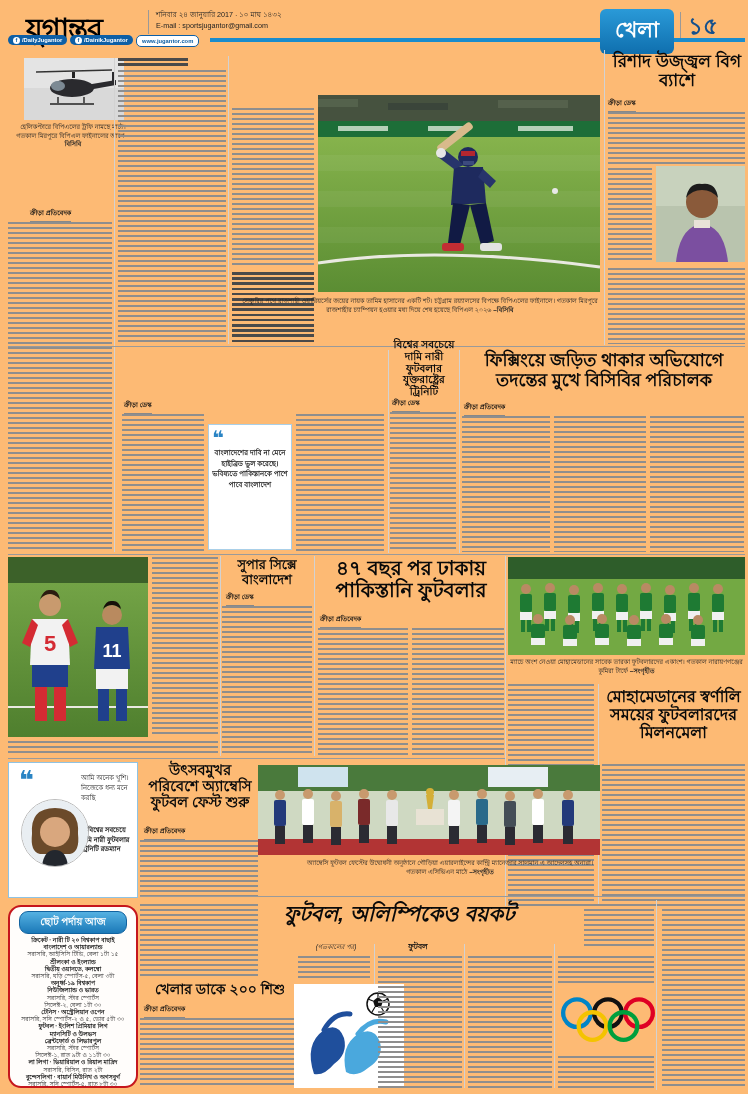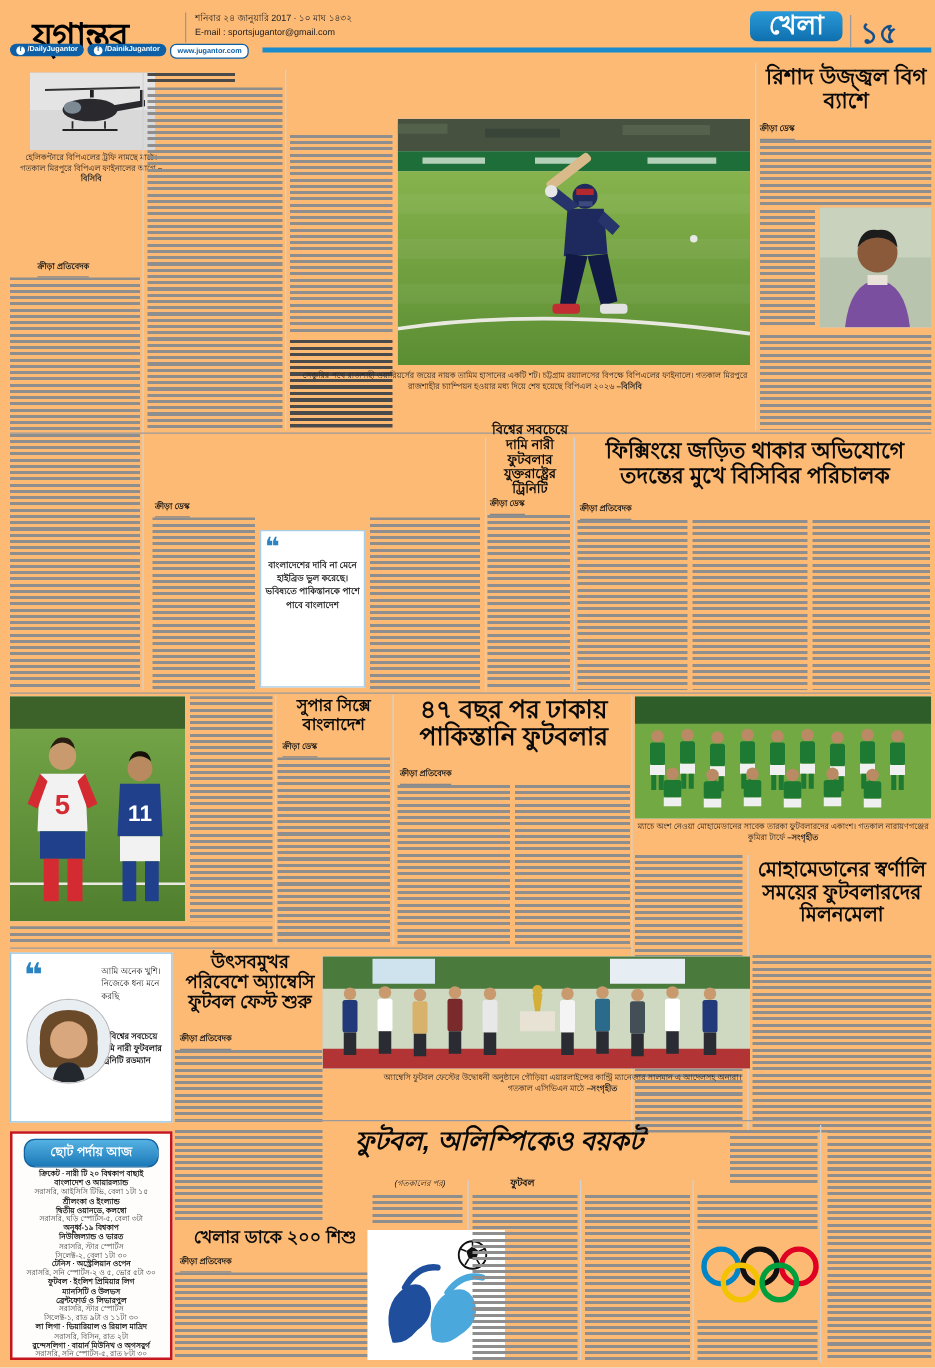--- a/index.html
+++ b/index.html
@@ -62,21 +62,21 @@
   </div>
   <div class="abs badge" style="left:70px;top:35px;">
     <span class="f">f</span>
     <span>/DainikJugantor</span>
   </div>
   <div class="abs badge light" style="left:136px;top:35px;">
     <span>www.jugantor.com</span>
   </div>
   <div class="abs bluebar" style="left:210px;top:38px;width:535px;height:4px;"></div>
 
-  <div class="abs khela" style="left:600px;top:9px;width:74px;height:24px;">খেলা</div>
+  <div class="abs khela" style="left:600px;top:9px;width:74px;height:45px;">খেলা</div>
   <div class="abs" style="left:680px;top:12px;width:1px;height:26px;background:#999;"></div>
   <div class="abs pageno" style="left:688px;top:8px;">১৫</div>
 
   <div class="abs photo" style="left:24px;top:58px;width:100px;height:62px;">
     <svg width="100" height="62" viewBox="0 0 100 62">
       <rect width="100" height="62" fill="#d9d9d9"></rect>
       <rect width="100" height="30" fill="#e4e4e4"></rect>
       <line x1="12" y1="14" x2="88" y2="12" stroke="#333" stroke-width="1.6"></line>
       <rect x="48" y="14" width="3" height="6" fill="#222"></rect>
       <ellipse cx="48" cy="30" rx="22" ry="9" fill="#2a2a2e"></ellipse>
@@ -326,21 +326,21 @@
       <circle cx="172" cy="27" r="4" fill="#d4af37"></circle>
     </svg>
   </div>
   <div class="abs cap" style="left:300px;top:859px;width:300px;">
     <span>অ্যাম্বেসি ফুটবল ফেস্টের উদ্বোধনী অনুষ্ঠানে গৌড়িয়া এয়ারলাইন্সের কান্ট্রি ম্যানেজার সালমান এ আদেলসহ অন্যরা। গতকাল এসিভিএন মাঠে</span>
     <span class="cr">–সংগৃহীত</span>
   </div>
 
   <div class="abs hrule" style="left:140px;top:896px;width:605px;"></div>
 
-  <div class="abs tvbox" style="left:8px;top:905px;width:130px;height:183px;">
+  <div class="abs tvbox" style="left:8px;top:905px;width:130px;height:183px;border-radius:13px;">
     <div class="tvtitle">ছোট পর্দায় আজ</div>
     <div id="tv-lines">
         <div class="tvline b">ক্রিকেট ∙ নারী টি ২০ বিশ্বকাপ বাছাই</div>
         <div class="tvline b">বাংলাদেশ ও আয়ারল্যান্ড</div>
         <div class="tvline">সরাসরি, আইসিসি টিভি, বেলা ১টা ১৫</div>
         <div class="tvline b">শ্রীলংকা ও ইংল্যান্ড</div>
         <div class="tvline b">দ্বিতীয় ওয়ানডে, কলম্বো</div>
         <div class="tvline">সরাসরি, ঘড়ি স্পোর্টস-৫, বেলা ৩টা</div>
         <div class="tvline b">অনূর্ধ্ব-১৯ বিশ্বকাপ</div>
         <div class="tvline b">নিউজিল্যান্ড ও ভারত</div>

